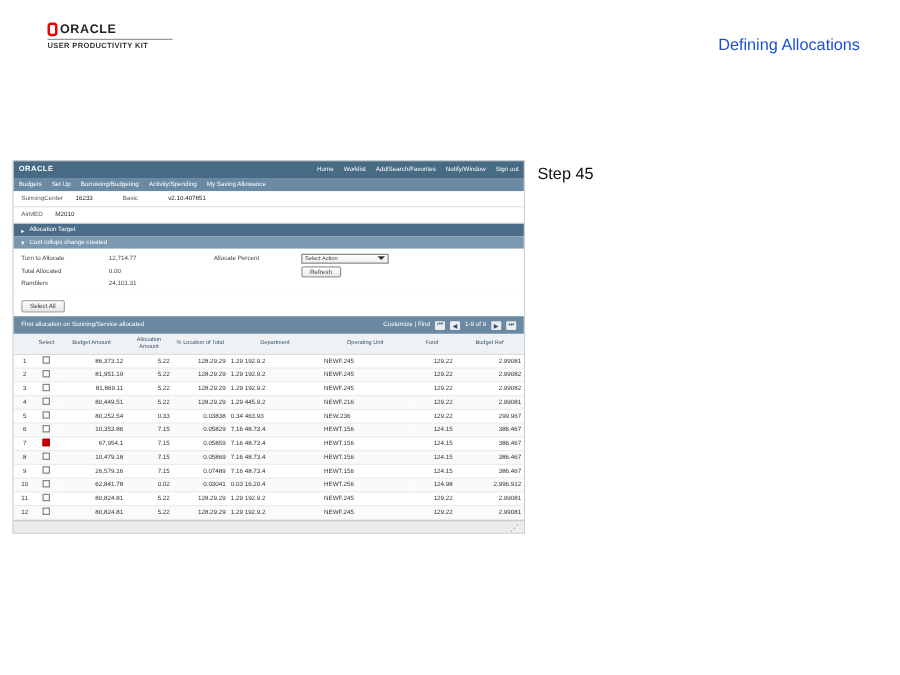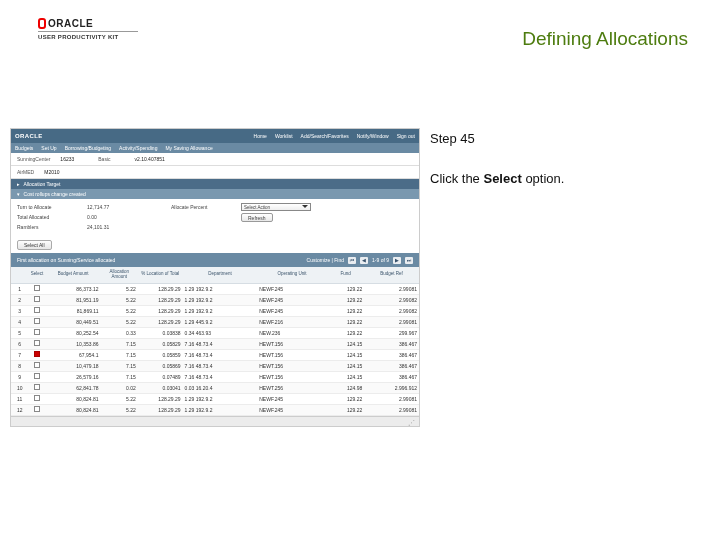--- a/index.html
+++ b/index.html
@@ -6,21 +6,21 @@
   body { font-family: Arial, Helvetica, sans-serif; background: #fff; width: 720px; height: 540px; position: relative; font-size: 10px; color: #333; }
   .page { position: relative; width: 720px; height: 540px; }
 
   .header-brand { position: absolute; left: 38px; top: 18px; }
   .brand-logo { display: flex; align-items: center; gap: 2px; }
   .brand-o { width: 8px; height: 11px; border: 2px solid #e00; border-radius: 3px; display: inline-block; }
   .brand-text { font-size: 10px; font-weight: bold; color: #222; letter-spacing: 0.5px; }
   .brand-line { border-top: 1px solid #999; width: 100px; margin: 2px 0; }
   .brand-sub { font-size: 6px; font-weight: bold; letter-spacing: 0.3px; color: #333; }
 
-  .page-title { position: absolute; right: 32px; top: 28px; font-size: 19px; color: #4d7c0f; }
+  .page-title { position: absolute; right: 32px; top: 28px; font-size: 13px; color: #1d4ed8; }
 
   .content-row { position: absolute; top: 128px; left: 10px; display: flex; gap: 10px; }
   .screenshot { width: 410px; border: 1px solid #ccc; background: #f7f7f7; }
 
   .app-topbar { background: #476a85; color: #fff; height: 14px; display: flex; align-items: center; padding: 0 4px; }
   .app-logo-txt { font-size: 6px; font-weight: bold; letter-spacing: 0.4px; }
   .app-topbar-right { margin-left: auto; display: flex; gap: 8px; font-size: 5px; }
 
   .app-menubar { background: #6a8aa3; color: #fff; height: 10px; display: flex; align-items: center; padding: 0 4px; font-size: 5px; gap: 8px; }
 
@@ -333,19 +333,16 @@
             </tbody>
       </table>
     </div>
     <div class="scrollfoot">
           <span class="tick">⋰</span>
         </div>
   </div>
 
   <div class="side">
     <div class="step">Step 45</div>
-    <div>
-      <span>Click the </span><b>Select</b><span> option.</span>
-    </div>
   </div>
 </div>
 
 </div>
 
 </body></html>

